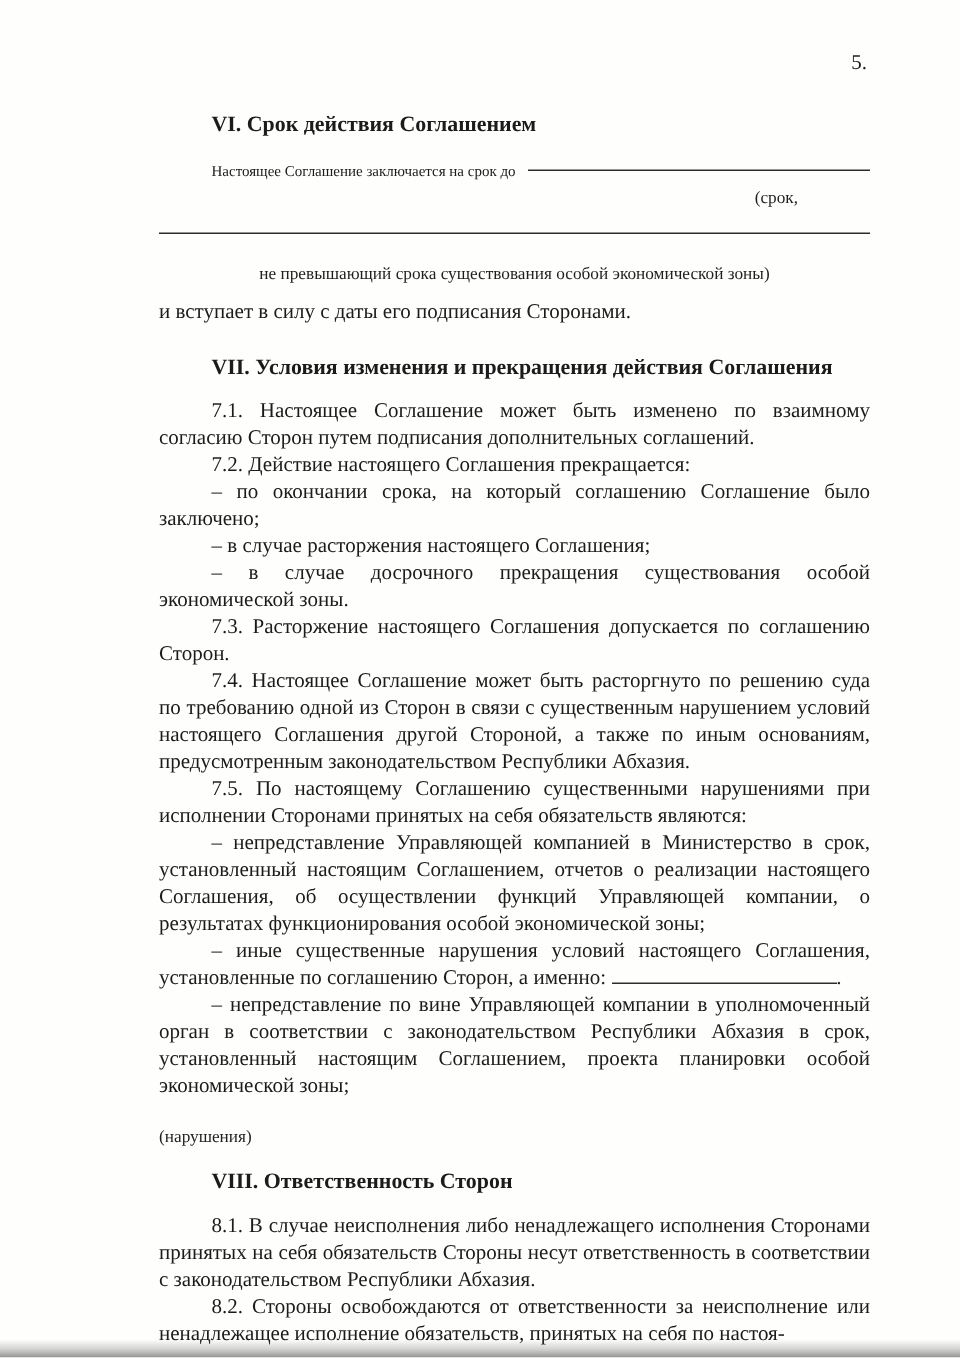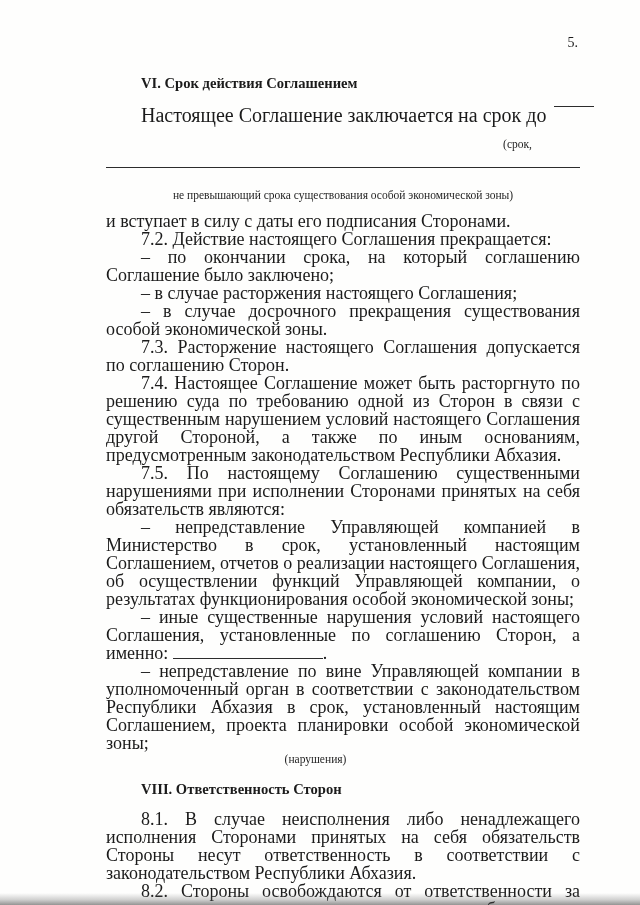--- a/index.html
+++ b/index.html
@@ -28,71 +28,71 @@
   .heading {
     font-weight: bold;
     font-size: 14.6px;
     line-height: 18px;
     text-indent: 35px;
     margin: 22px 0 14px 0;
   }
   .heading.h7 { margin-top: 18px; margin-bottom: 12px; }
   .heading.h8 { margin-top: 14px; margin-bottom: 12px; }
   .para {
-    font-size: 18px;
+    font-size: 14px;
     line-height: 18px;
     text-align: justify;
     text-indent: 35px;
     margin: 0;
   }
   .para.noindent { text-indent: 0; margin-top: 4px; }
   .fill-row {
     display: flex;
-    align-items: flex-start;
-    font-size: 20px;
+    align-items: center;
+    font-size: 10px;
     line-height: 18px;
     margin: 0;
   }
   .fill-row .txt { white-space: nowrap; padding-left: 35px; }
   .blank-grow {
     flex: 1;
     border-bottom: 1px solid #2c2c2c;
     margin: 0 0 3px 8px;
     min-width: 40px;
   }
   .caption {
     font-size: 11.5px;
     line-height: 14px;
     color: #1f1f1f;
   }
   .cap-srok {
     text-align: right;
     padding-right: 48px;
-    margin-top: 13px;
+    margin-top: 1px;
   }
   .rule-line {
     height: 14px;
     border-bottom: 1px solid #2c2c2c;
     margin-top: 2px;
   }
   .cap-center {
     text-align: center;
     margin-top: 20px;
     margin-bottom: 10px;
   }
   .inline-blank {
     display: inline-block;
     width: 150px;
     height: 11px;
     border-bottom: 1px solid #2c2c2c;
   }
   .cap-narush {
-    text-align: center;
+    text-align: left;
     padding-right: 55px;
-    margin-top: 0;
+    margin-top: 17px;
     margin-bottom: 4px;
   }
   .scan-edge {
     position: absolute;
     left: 0; right: 0; bottom: 0;
     height: 12px;
     background: linear-gradient(to bottom,
       rgba(120,120,120,0) 0%,
       rgba(105,105,105,0.30) 55%,
       rgba(60,60,60,0.55) 100%);
@@ -111,21 +111,23 @@
     <span class="txt">Настоящее Соглашение заключается на срок до</span>
     <span class="blank-grow"></span>
   </div>
   <div class="caption cap-srok">(срок,</div>
 
   <div class="rule-line"></div>
   <div class="caption cap-center">не превышающий срока существования особой экономической зоны)</div>
 
   <p class="para noindent">и вступает в силу с даты его подписания Сторонами.</p>
 
+  <div class="heading h7">VII. Условия изменения и прекращения действия Соглашения</div>
 
+  <p class="para">7.1. Настоящее Соглашение может быть изменено по взаимному согласию Сторон путем подписания дополнительных соглашений.</p>
   <p class="para">7.2. Действие настоящего Соглашения прекращается:</p>
   <p class="para">– по окончании срока, на который соглашению Соглашение было заключено;</p>
   <p class="para">– в случае расторжения настоящего Соглашения;</p>
   <p class="para">– в случае досрочного прекращения существования особой экономической зоны.</p>
   <p class="para">7.3. Расторжение настоящего Соглашения допускается по соглашению Сторон.</p>
   <p class="para">7.4. Настоящее Соглашение может быть расторгнуто по решению суда по требованию одной из Сторон в связи с существенным нарушением условий настоящего Соглашения другой Стороной, а также по иным основаниям, предусмотренным законодательством Республики Абхазия.</p>
   <p class="para">7.5. По настоящему Соглашению существенными нарушениями при исполнении Сторонами принятых на себя обязательств являются:</p>
   <p class="para">– непредставление Управляющей компанией в Министерство в срок, установленный настоящим Соглашением, отчетов о реализации настоящего Соглашения, об осуществлении функций Управляющей компании, о результатах функционирования особой экономической зоны;</p>
   <p class="para"><span>– иные существенные нарушения условий настоящего Соглашения, установленные по соглашению Сторон, а именно:</span>
     <span class="inline-blank"></span><span>.</span></p>

